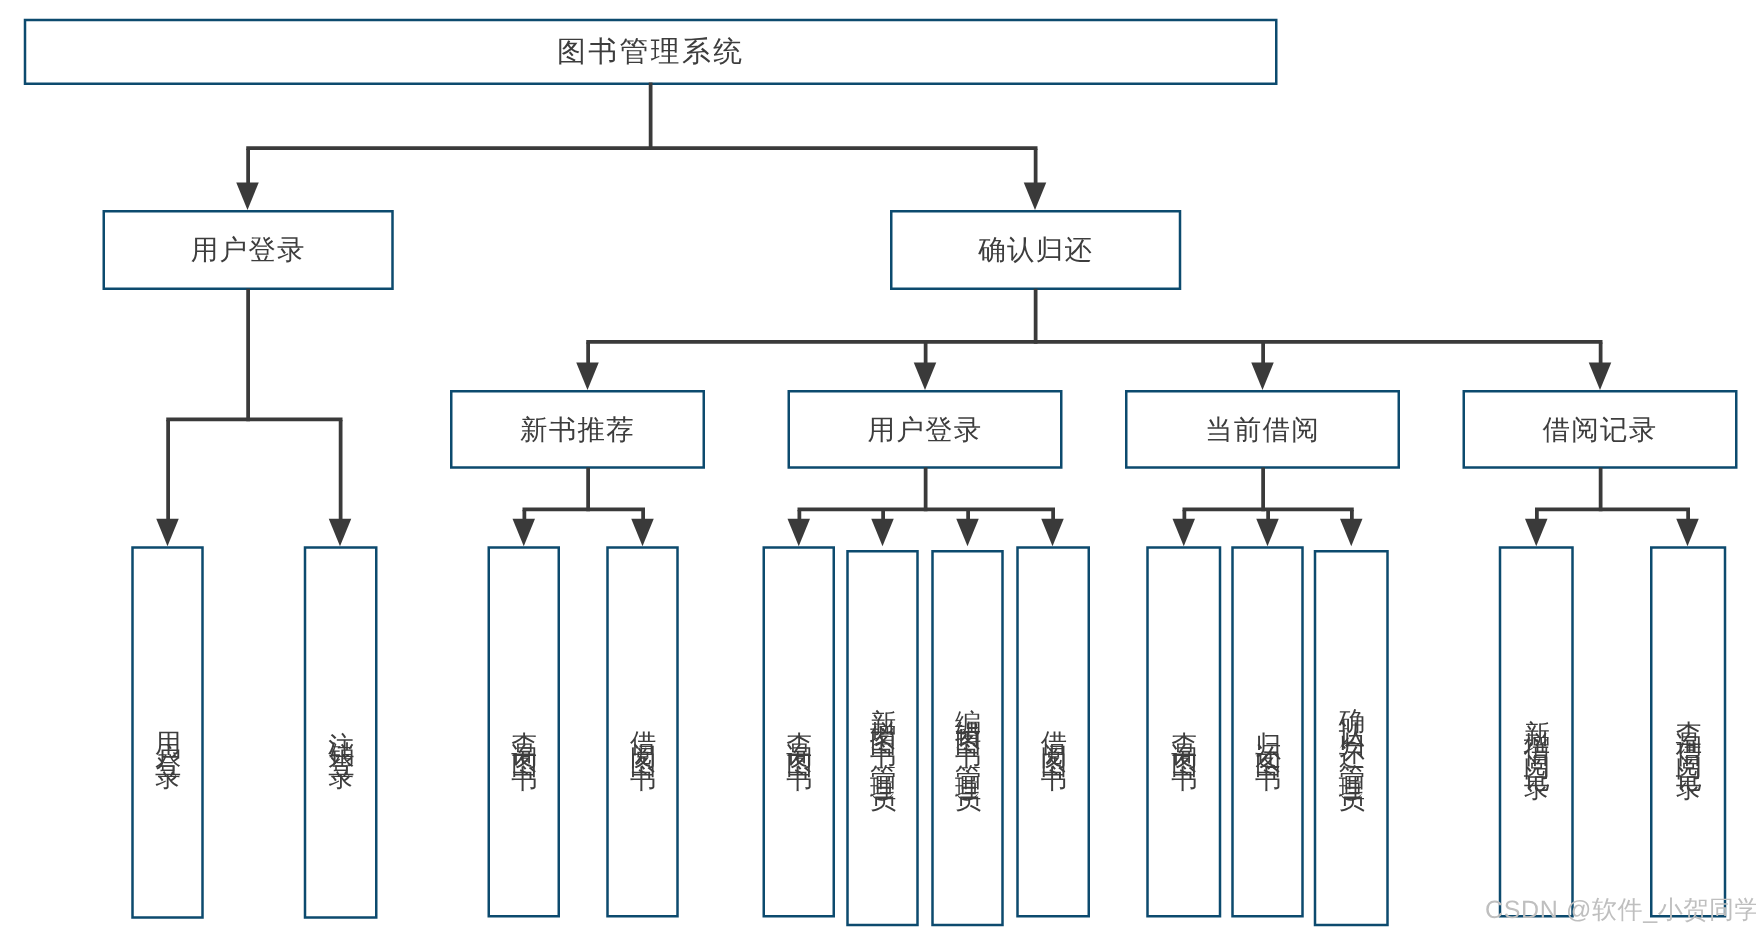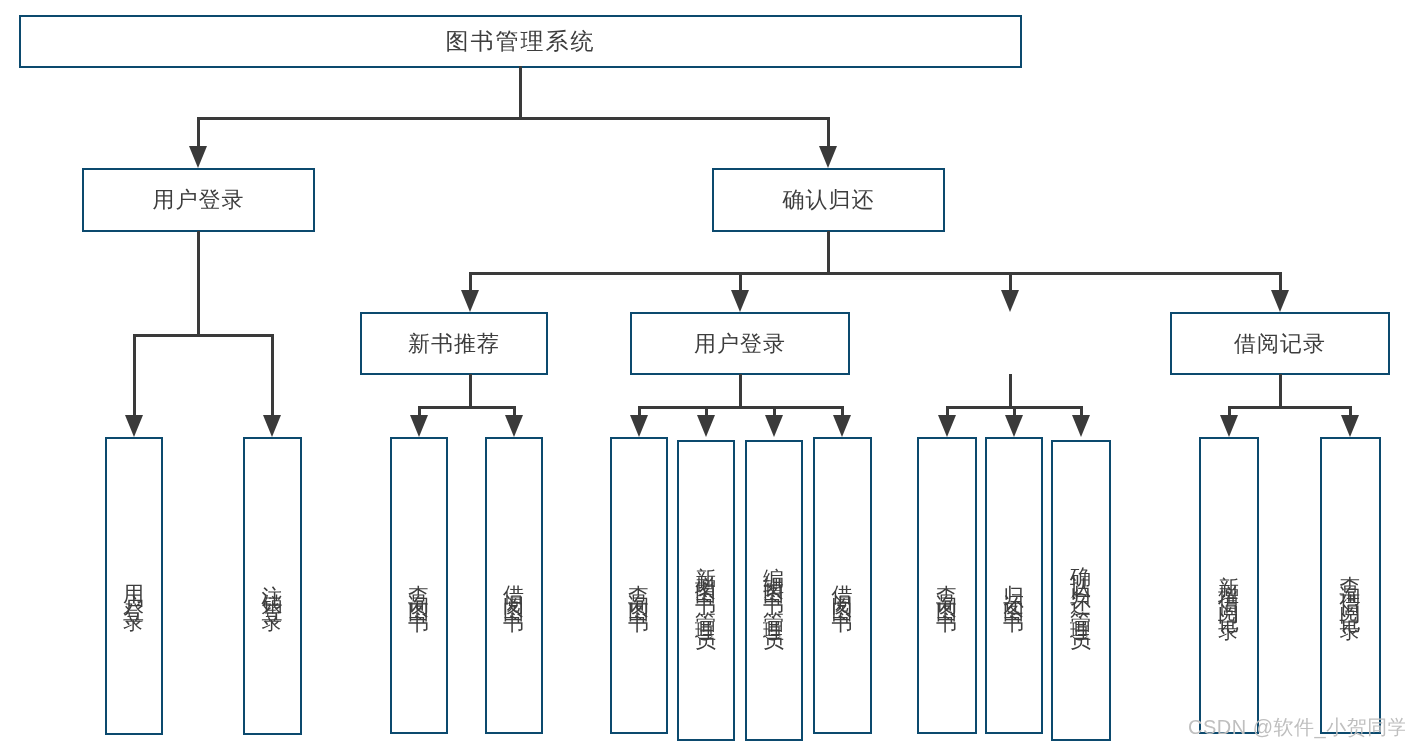--- a/index.html
+++ b/index.html
@@ -75,25 +75,28 @@
   <div class="line" style="left:469px;top:272px;width:813px;height:3px;"></div>
   <div class="line" style="left:469px;top:274px;width:3px;height:18px;"></div>
   <div class="arrowhead" style="left:461px;top:290px;"></div>
   <div class="line" style="left:739px;top:274px;width:3px;height:18px;"></div>
   <div class="arrowhead" style="left:731px;top:290px;"></div>
   <div class="line" style="left:1009px;top:274px;width:3px;height:18px;"></div>
   <div class="arrowhead" style="left:1001px;top:290px;"></div>
   <div class="line" style="left:1279px;top:274px;width:3px;height:18px;"></div>
   <div class="arrowhead" style="left:1271px;top:290px;"></div>
 
-  <div class="box" style="left:360px;top:312px;width:188px;height:63px;">
+  <div class="box" style="left:360px;top:312px;width:204px;height:63px;">
     <span class="hlabel">新书推荐</span>
   </div>
   <div class="box" style="left:630px;top:312px;width:220px;height:63px;">
     <span class="hlabel">用户登录</span>
+  </div>
+  <div class="box" style="left:900px;top:312px;width:220px;height:63px;">
+    <span class="hlabel">当前借阅</span>
   </div>
   <div class="box" style="left:1170px;top:312px;width:220px;height:63px;">
     <span class="hlabel">借阅记录</span>
   </div>
 
   <div class="line" style="left:469px;top:374px;width:3px;height:35px;"></div>
   <div class="line" style="left:418px;top:406px;width:98px;height:3px;"></div>
   <div class="line" style="left:418px;top:408px;width:3px;height:9px;"></div>
   <div class="arrowhead" style="left:410px;top:415px;"></div>
   <div class="line" style="left:513px;top:408px;width:3px;height:9px;"></div>

